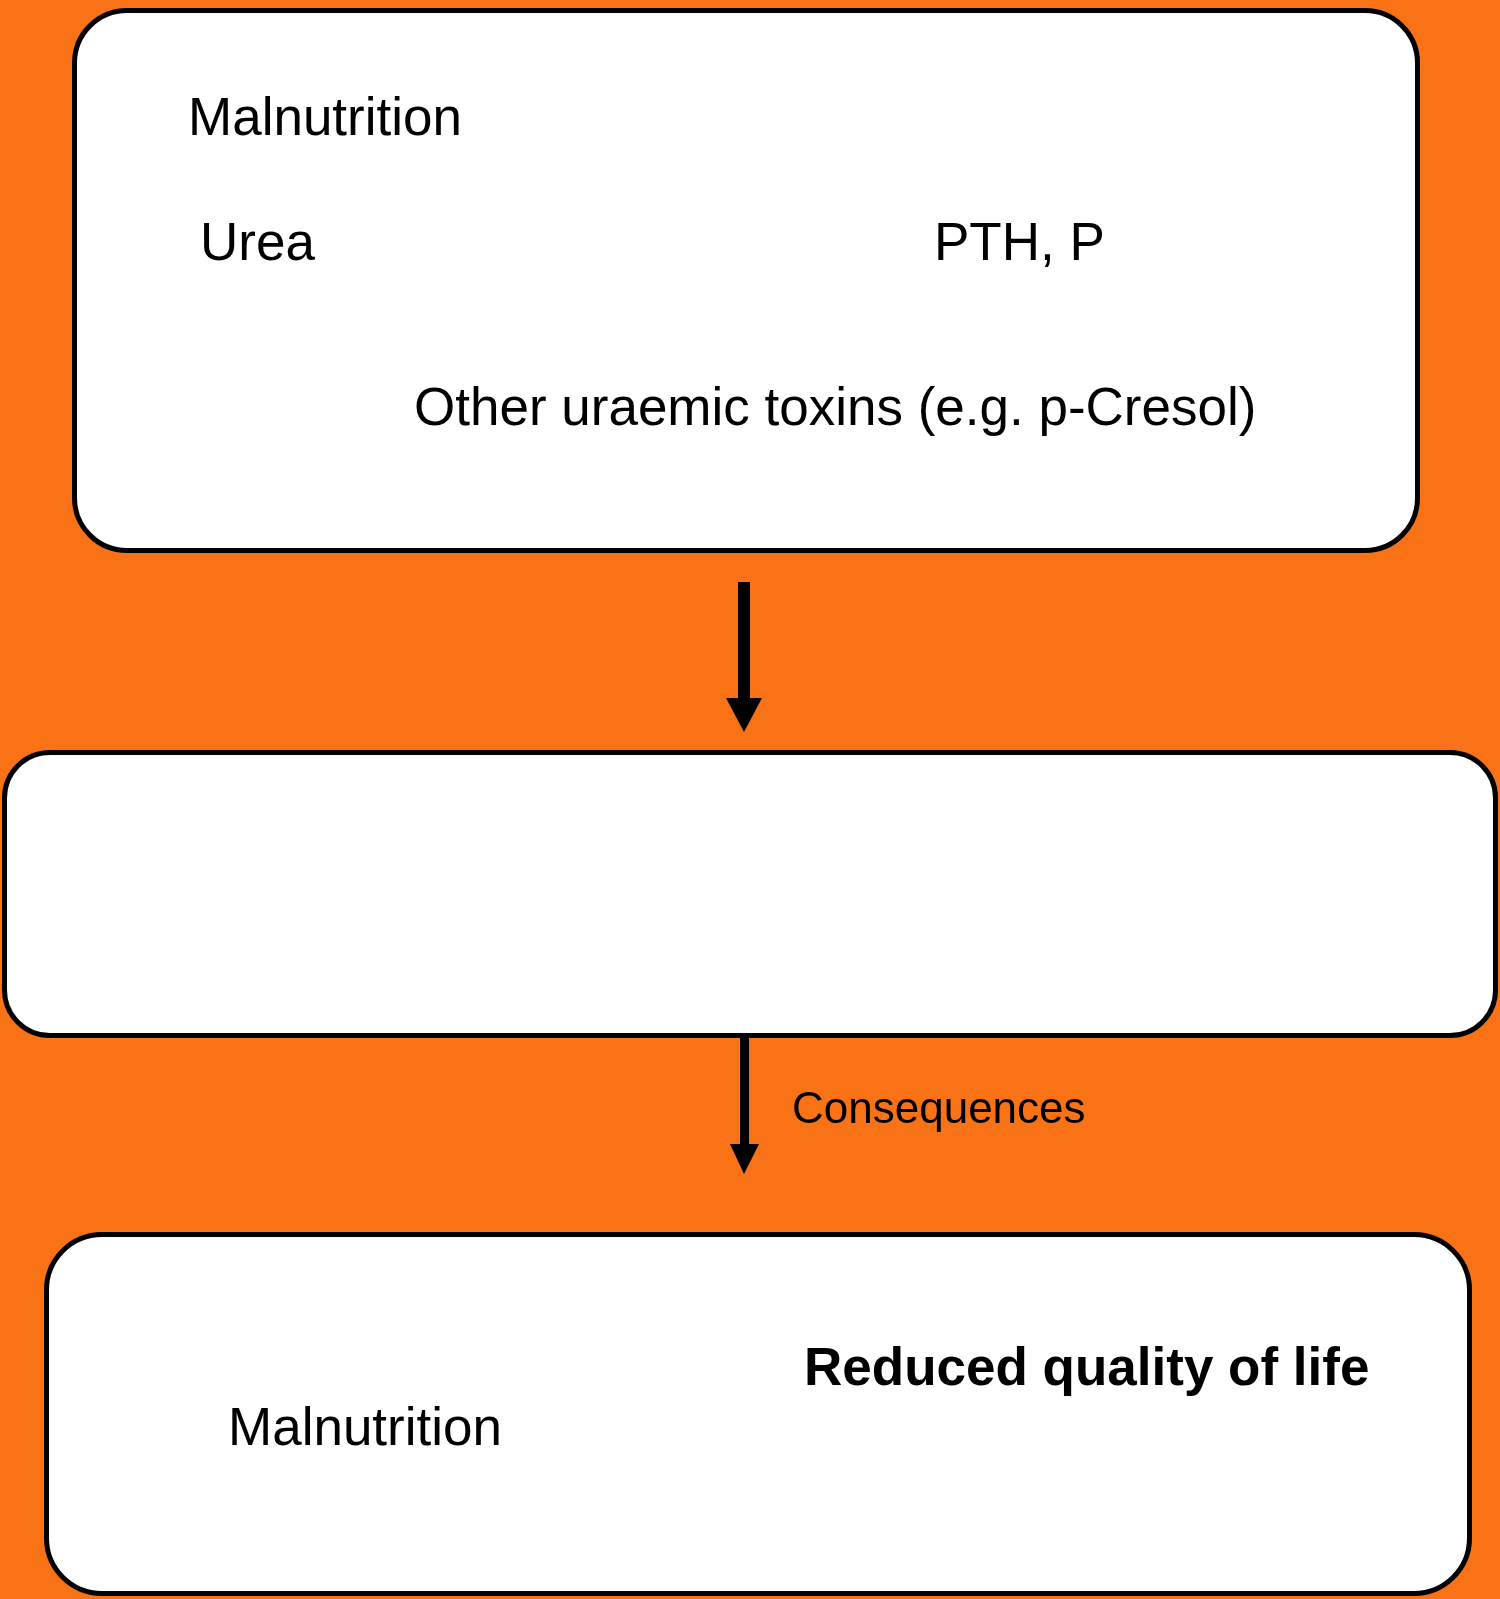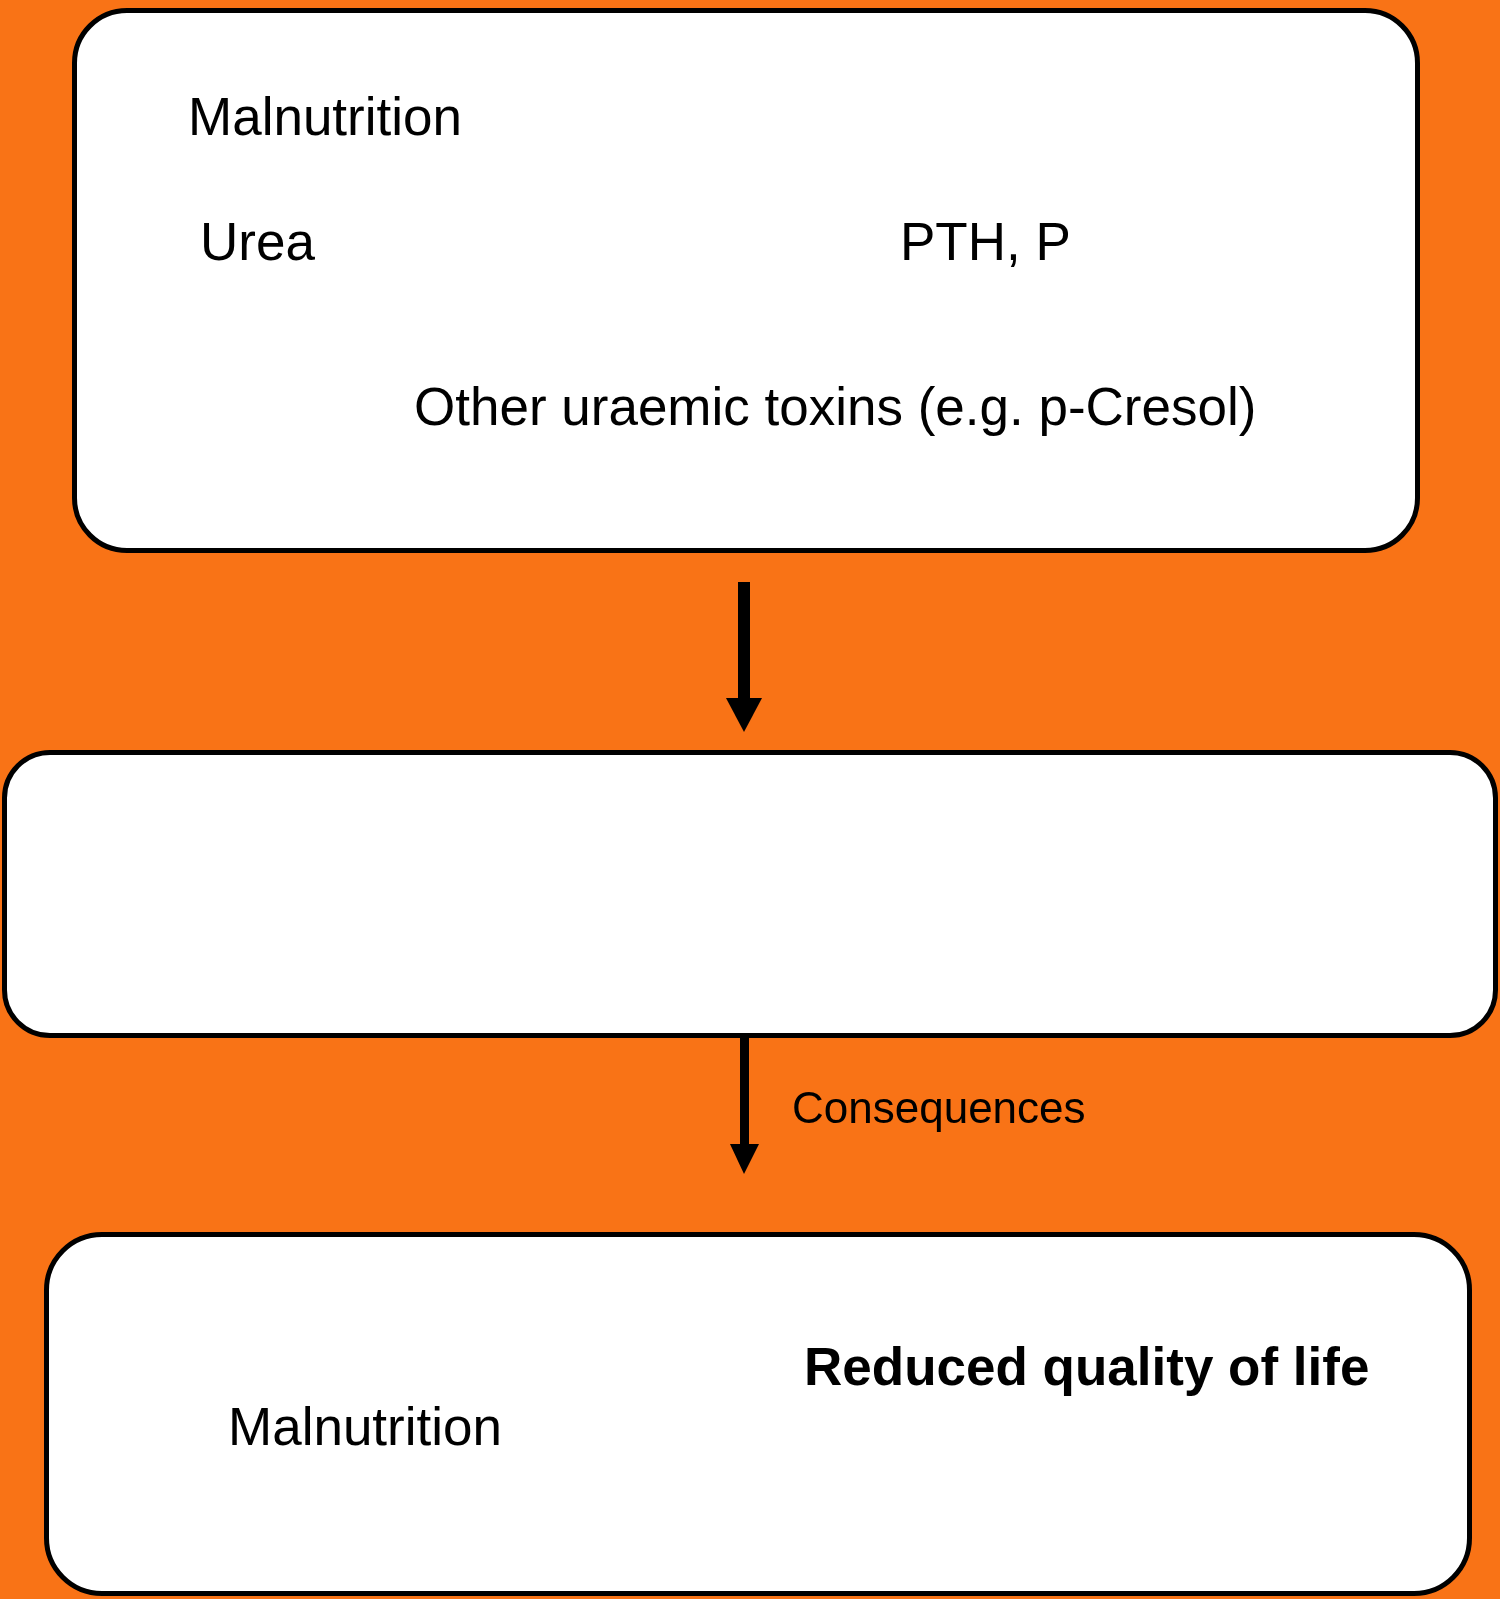--- a/index.html
+++ b/index.html
@@ -60,21 +60,21 @@
     font-size: 48px;
   }
   .lbl-small {
     font-size: 44px;
   }
 
   
   #lbl-malnutrition-top { left: 188px;  top: 90px;  }
   #lbl-inflammation     { left: 938px;  top: 90px;  }
   #lbl-urea             { left: 188px;  top: 215px; margin-left: 12px; }
-  #lbl-pth-p            { left: 900px;  top: 215px; }
+  #lbl-pth-p            { left: 934px;  top: 215px; }
   #lbl-toxins           { left: 414px;  top: 380px; }
 
   
   #lbl-olfactory-system { left: 420px;  top: 856px; letter-spacing: 1px; }
 
   
   #lbl-quality-of-life  { left: 804px;  top: 1340px; font-weight: bold; }
   #lbl-malnutrition-bot { left: 228px;  top: 1400px; }
 
   

